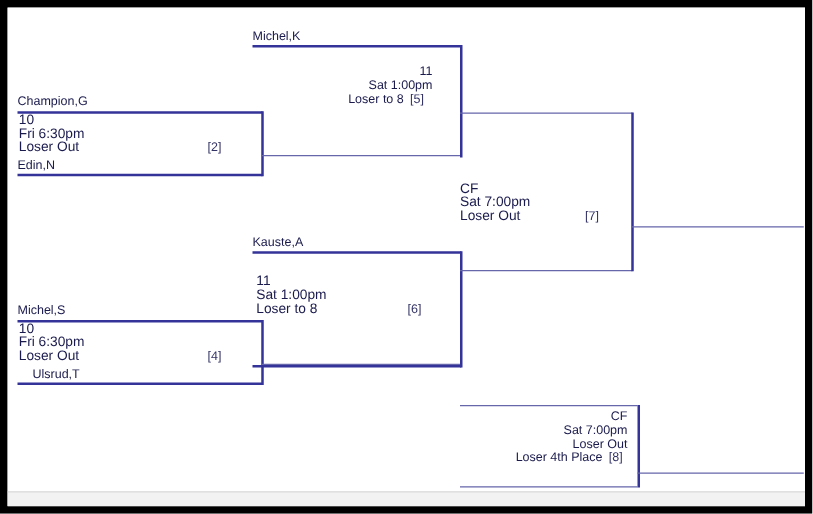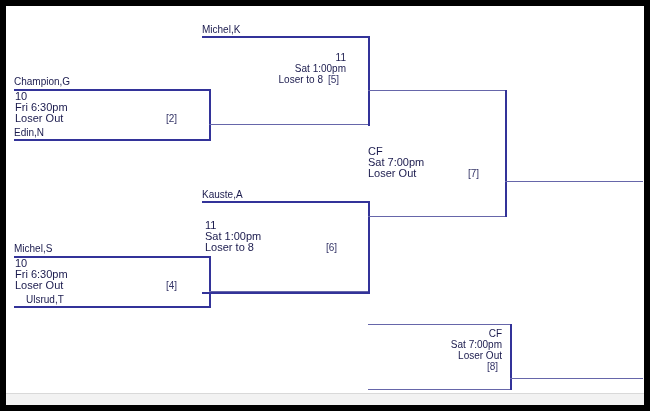--- a/index.html
+++ b/index.html
@@ -160,19 +160,20 @@
     <div class="vline" style="left:499px; top:84px; height:127px;"></div>
     <div class="hline thin" style="left:499px; top:175px; width:138px;"></div>
 
     <div class="hline thin" style="left:362px; top:318px; width:142px;"></div>
     <div class="hline thin" style="left:362px; top:383px; width:142px;"></div>
     <div class="vline" style="left:504px; top:318px; height:66px;"></div>
 
     <div class="outcome" style="left:370px; top:322px; width:126px;">CF</div>
     <div class="outcome" style="left:370px; top:333px; width:126px;">Sat 7:00pm</div>
     <div class="outcome" style="left:370px; top:344px; width:126px;">Loser Out</div>
+    <div class="outcome" style="left:370px; top:355px; width:106px;">Loser 4th Place</div>
     <div class="seedbox" style="left:481px; top:355px;">[8]</div>
 
     <div class="hline thin" style="left:504px; top:372px; width:133px;"></div>
 
     <div class="bottom-strip"></div>
   </div>
 </div>
 
 </body></html>

